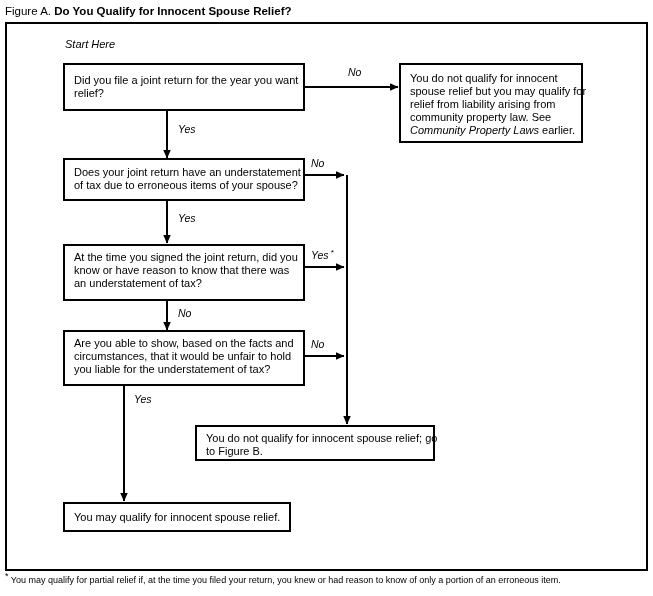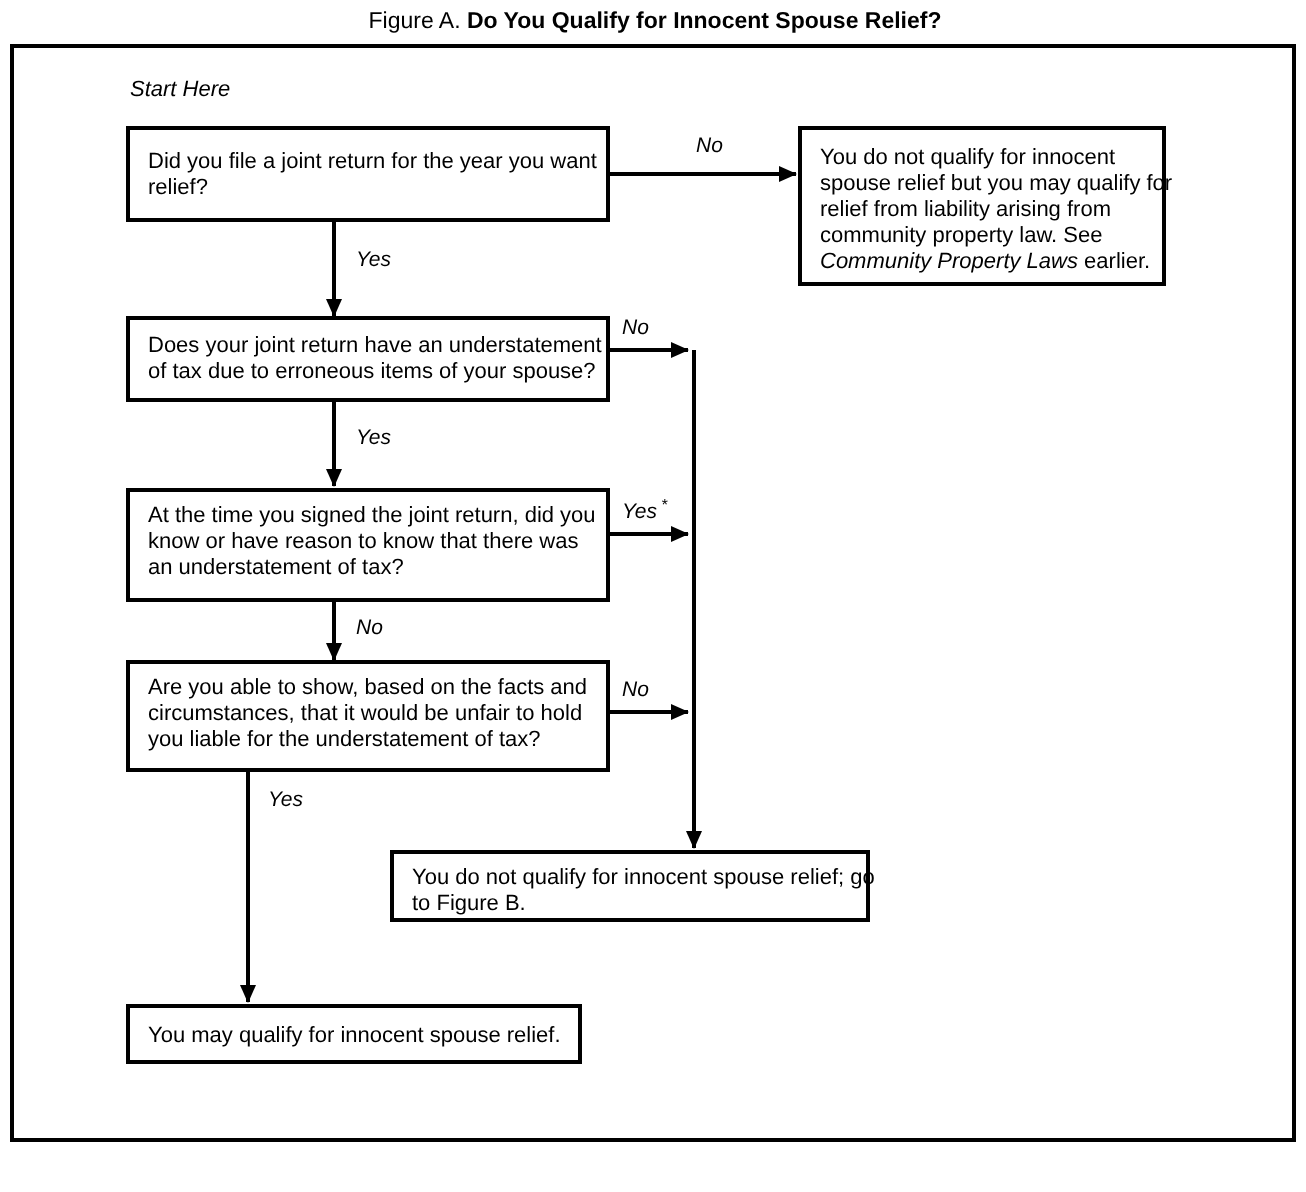--- a/index.html
+++ b/index.html
@@ -23,21 +23,20 @@
   }
   .title-bar {
     position: absolute;
     left: 5px;
     top: 1px;
     width: 645px;
     height: 20px;
     font-size: 11.5px;
     line-height: 20px;
     white-space: nowrap;
-    text-align: center;
   }
   .title-prefix { font-weight: normal; }
   .title-main { font-weight: bold; }
   .footnote {
     position: absolute;
     left: 5px;
     top: 574px;
     width: 645px;
     font-size: 9px;
     line-height: 12px;
@@ -161,14 +160,18 @@
       <text class="box-text" x="206" y="455">to Figure B.</text>
     </g>
 
     <g>
       <rect class="node-rect" x="64" y="503" width="226" height="28"></rect>
       <text class="box-text" x="74" y="521">You may qualify for innocent spouse relief.</text>
     </g>
 
   </svg>
 
+  <div class="footnote">
+    <span class="fn-star">*</span>
+    <span>You may qualify for partial relief if, at the time you filed your return, you knew or had reason to know of only a portion of an erroneous item.</span>
+  </div>
 
 </div>
 
 </body></html>

